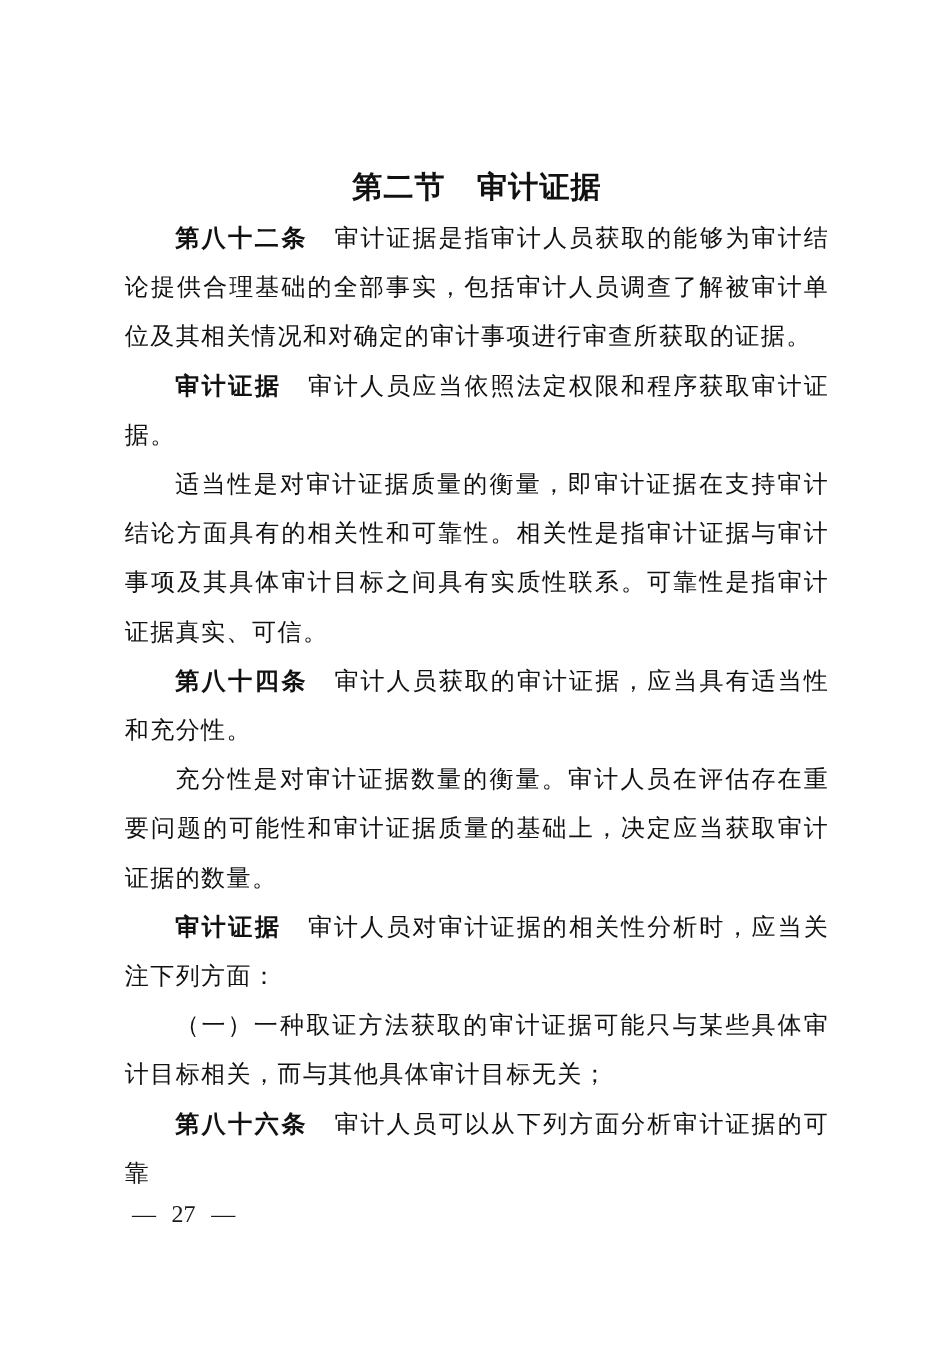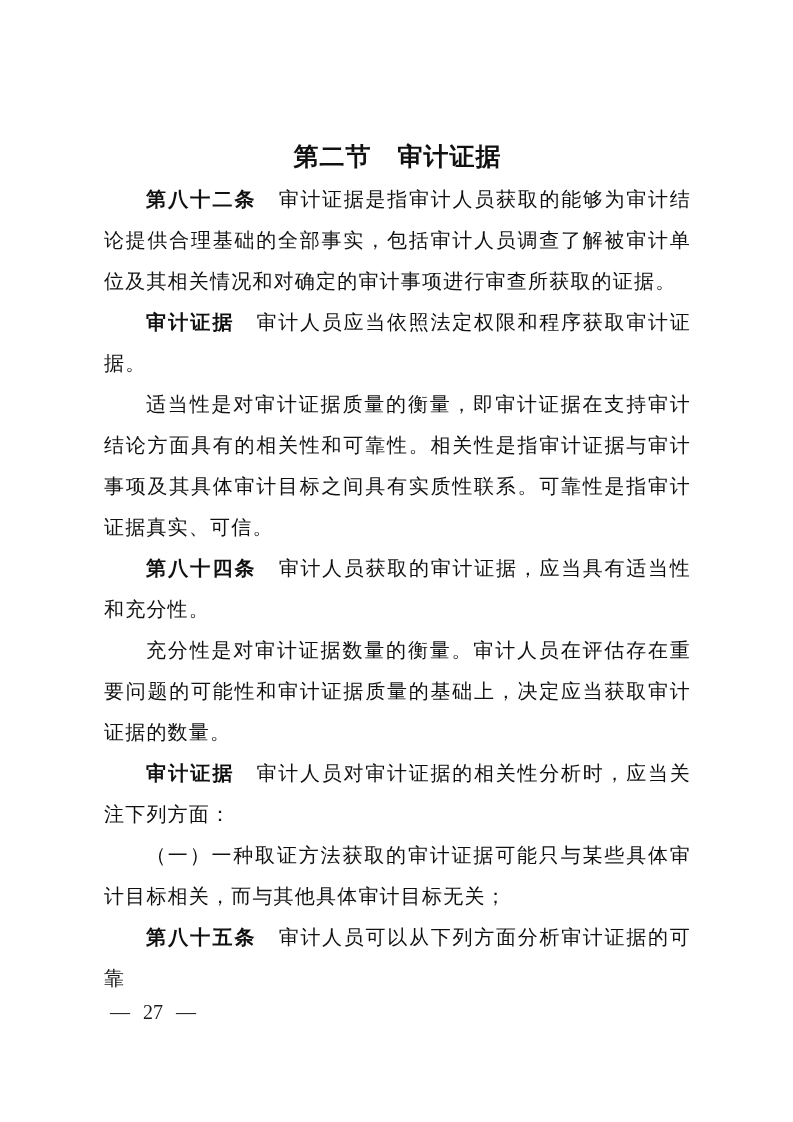--- a/index.html
+++ b/index.html
@@ -66,21 +66,21 @@
   <div class="content">
     <h1 class="section-title">第二节　审计证据</h1>
     <div id="paragraphs">
         <p class="para"><span class="article-label">第八十二条</span><span>审计证据是指审计人员获取的能够为审计结论提供合理基础的全部事实，包括审计人员调查了解被审计单位及其相关情况和对确定的审计事项进行审查所获取的证据。</span></p>
         <p class="para"><span class="article-label">审计证据</span><span>审计人员应当依照法定权限和程序获取审计证据。</span></p>
         <p class="para"><span>适当性是对审计证据质量的衡量，即审计证据在支持审计结论方面具有的相关性和可靠性。相关性是指审计证据与审计事项及其具体审计目标之间具有实质性联系。可靠性是指审计证据真实、可信。</span></p>
         <p class="para"><span class="article-label">第八十四条</span><span>审计人员获取的审计证据，应当具有适当性和充分性。</span></p>
         <p class="para"><span>充分性是对审计证据数量的衡量。审计人员在评估存在重要问题的可能性和审计证据质量的基础上，决定应当获取审计证据的数量。</span></p>
         <p class="para"><span class="article-label">审计证据</span><span>审计人员对审计证据的相关性分析时，应当关注下列方面：</span></p>
         <p class="para"><span>（一）一种取证方法获取的审计证据可能只与某些具体审计目标相关，而与其他具体审计目标无关；</span></p>
-        <p class="para"><span class="article-label">第八十五条</span><span>审计人员可以从下列方面分析审计证据的可靠</span></p>
+        <p class="para"><span class="article-label">第八十六条</span><span>审计人员可以从下列方面分析审计证据的可靠</span></p>
       </div>
   </div>
   <div class="footer">
     <span class="dash">—</span>
     <span class="page-num">27</span>
     <span class="dash">—</span>
   </div>
 </div>
 
 </body></html>

